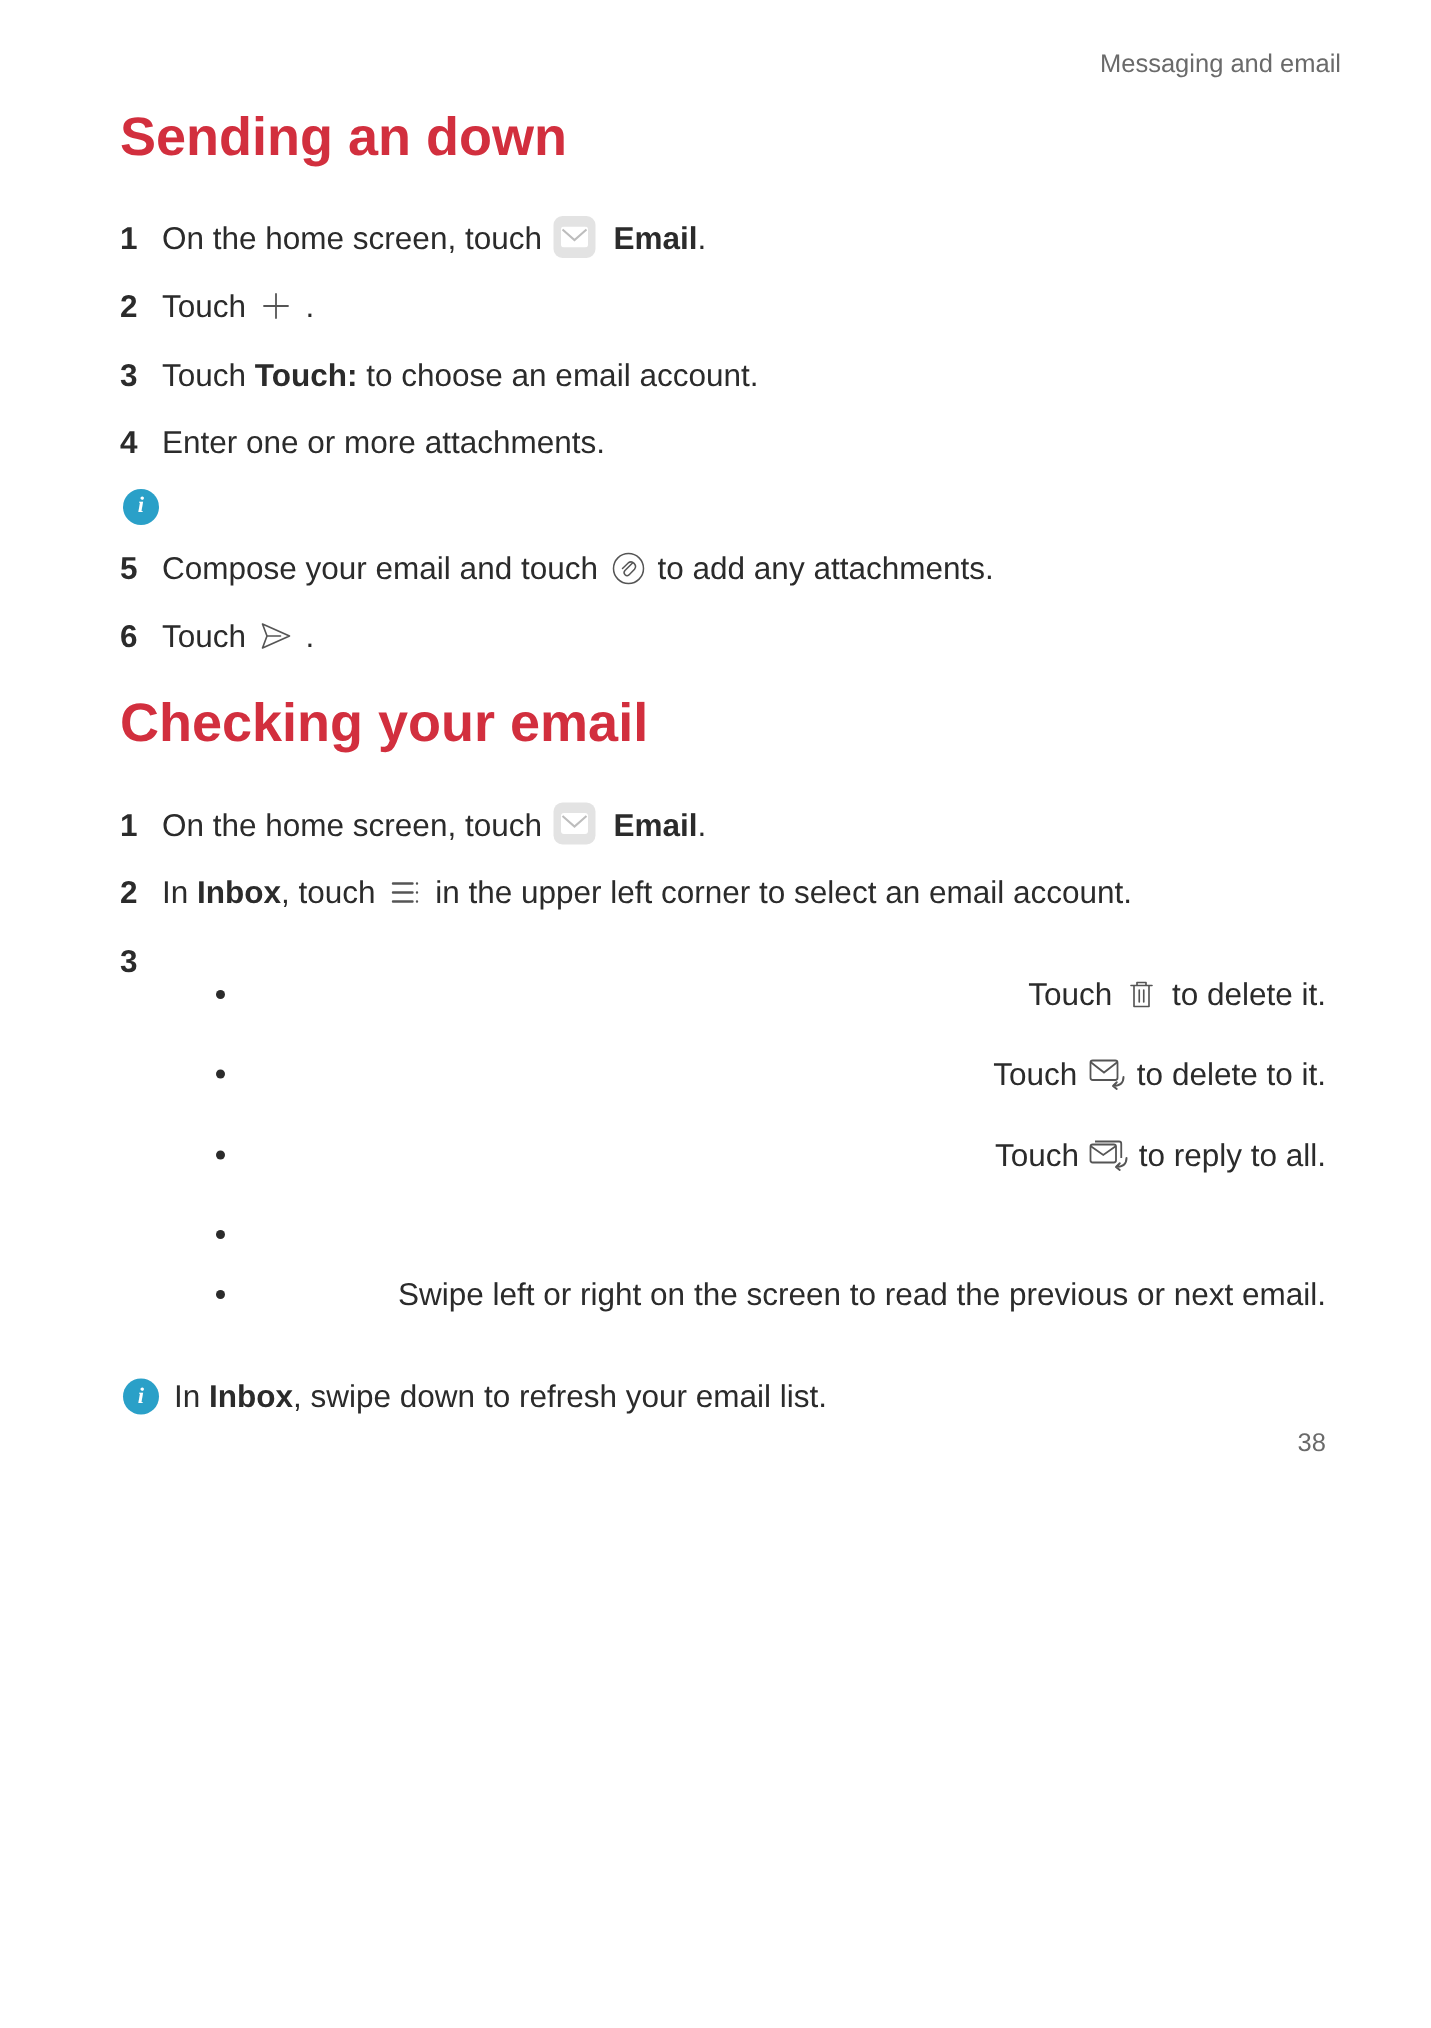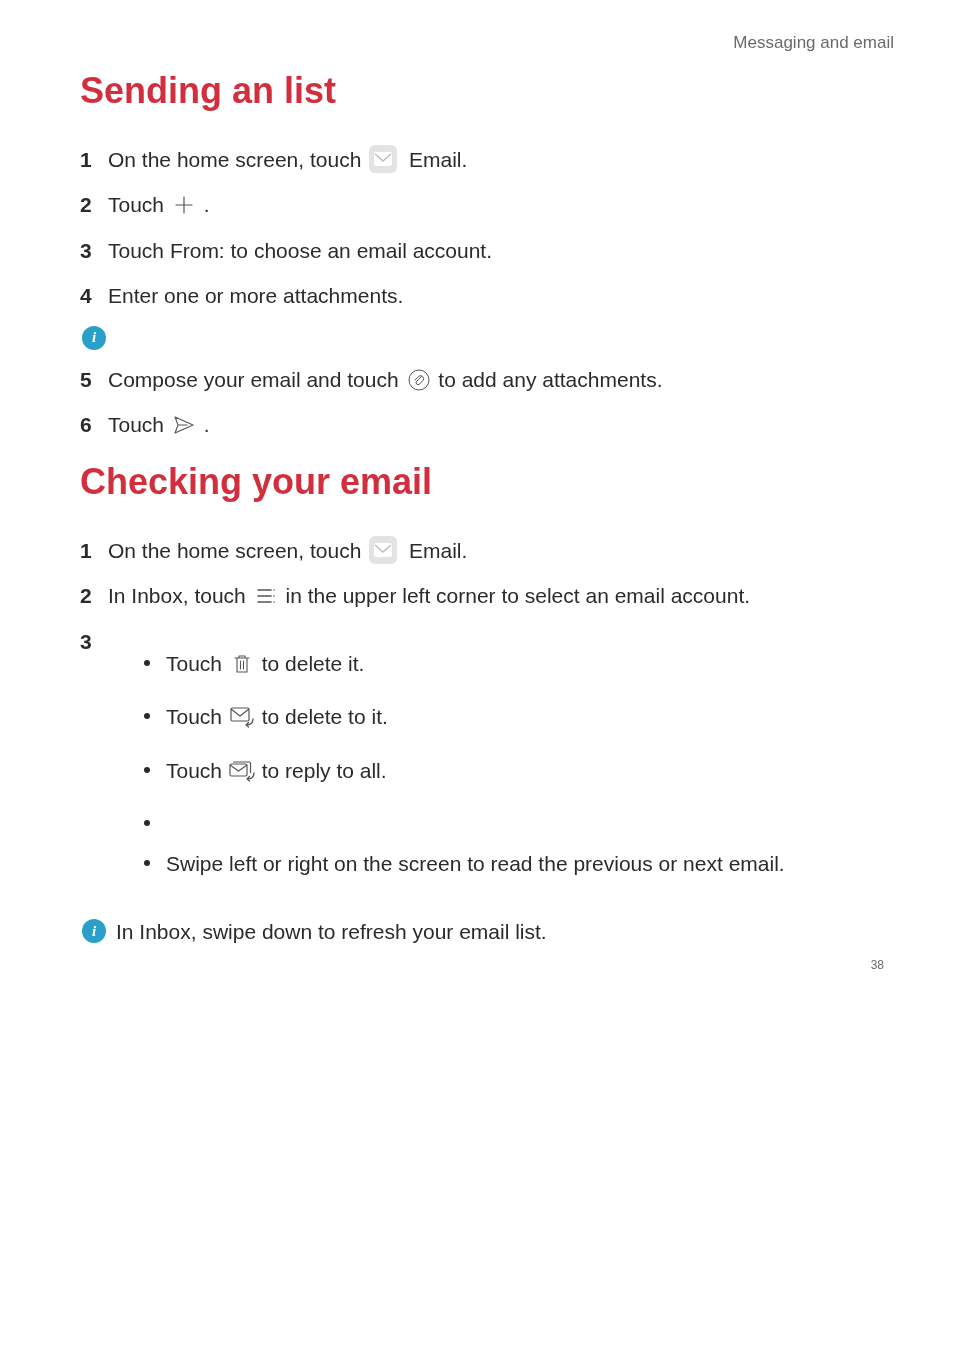--- a/index.html
+++ b/index.html
@@ -64,21 +64,21 @@
     display: flex;
     align-items: center;
     justify-content: center;
     font-family: Georgia, serif;
     font-style: italic;
     font-weight: 700;
     font-size: 15px;
     flex: 0 0 24px;
     margin-right: 10px;
   }
-  .bold { font-weight: 400; }
+  .bold { font-weight: 700; }
   .inline-icon {
     display: inline-flex;
     vertical-align: middle;
     align-items: center;
     justify-content: center;
     height: 24px;
     width: 28px;
     position: relative;
     top: -1px;
   }
@@ -96,45 +96,46 @@
     position: relative;
     top: -2px;
   }
   .sub-list {
     margin: 10px 0 0 28px;
   }
   .sub-item {
     display: flex;
     align-items: flex-start;
     margin: 22px 0;
+    justify-content: space-between;
   }
   .bullet-dot {
     width: 6px;
     height: 6px;
     background: #2b2b2b;
     border-radius: 50%;
     margin: 12px 16px 0 8px;
     flex: 0 0 6px;
   }
   .page-number {
     position: absolute;
     bottom: 30px;
     right: 70px;
     color: #6a6a6a;
-    font-size: 12px;
+    font-size: 17px;
   }
 </style>
 </head>
 <body>
 
 <div class="page">
 
   <div class="breadcrumb">Messaging and email</div>
 
-  <h1 class="section-title">Sending an list</h1>
+  <h1 class="section-title">Sending an down</h1>
 
   <div class="step">
     <div class="step-num">1</div>
     <div class="step-body">
       <span>On the home screen, touch </span>
       <span class="email-app-icon">
         <svg width="18" height="14" viewBox="0 0 18 14">
             <rect x="0" y="0" width="18" height="14" rx="2" fill="#ffffff"></rect>
             <path d="M1 2 L9 9 L17 2" fill="none" stroke="#bdbdbd" stroke-width="1.4"></path>
           </svg>
@@ -152,21 +153,21 @@
             <path d="M9 1 V17 M1 9 H17" stroke="#555" stroke-width="1.2" stroke-linecap="round"></path>
           </svg>
       </span>
       <span> .</span>
     </div>
   </div>
 
   <div class="step">
     <div class="step-num">3</div>
     <div class="step-body">
-      <span>Touch </span><span class="bold">From:</span><span> to choose an email account.</span>
+      <span>Touch </span><span class="bold">Touch:</span><span> to choose an email account.</span>
     </div>
   </div>
 
   <div class="step">
     <div class="step-num">4</div>
     <div class="step-body">
       <span>Enter one or more attachments.</span>
     </div>
   </div>
 

